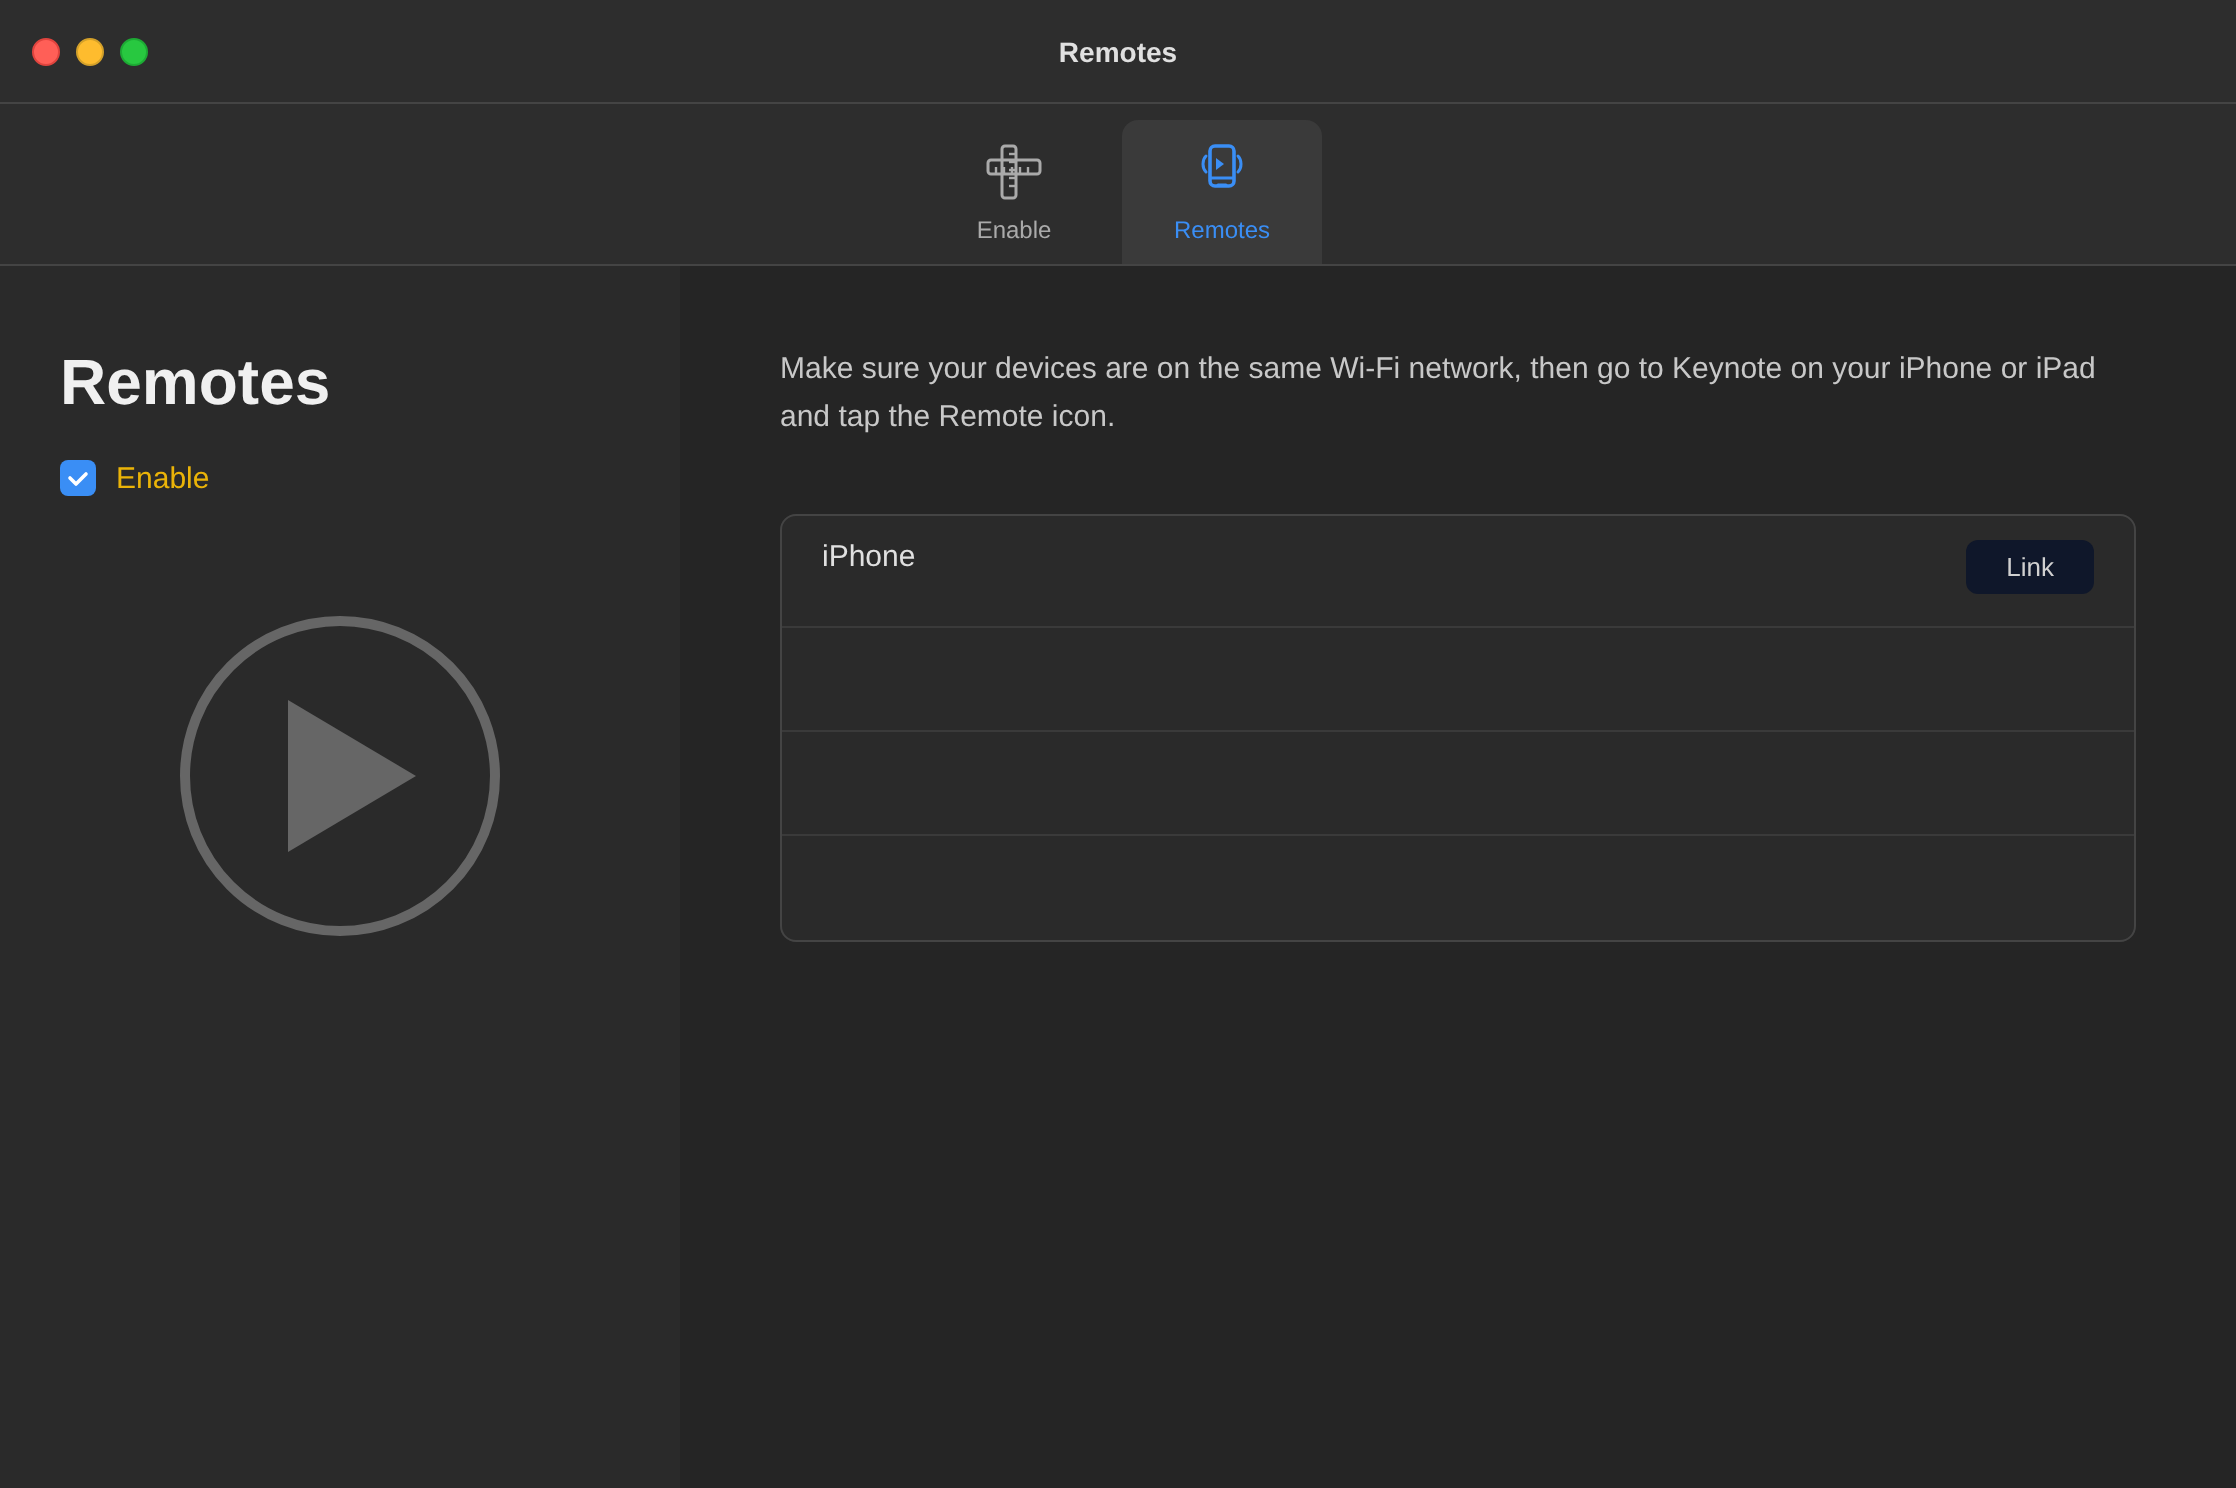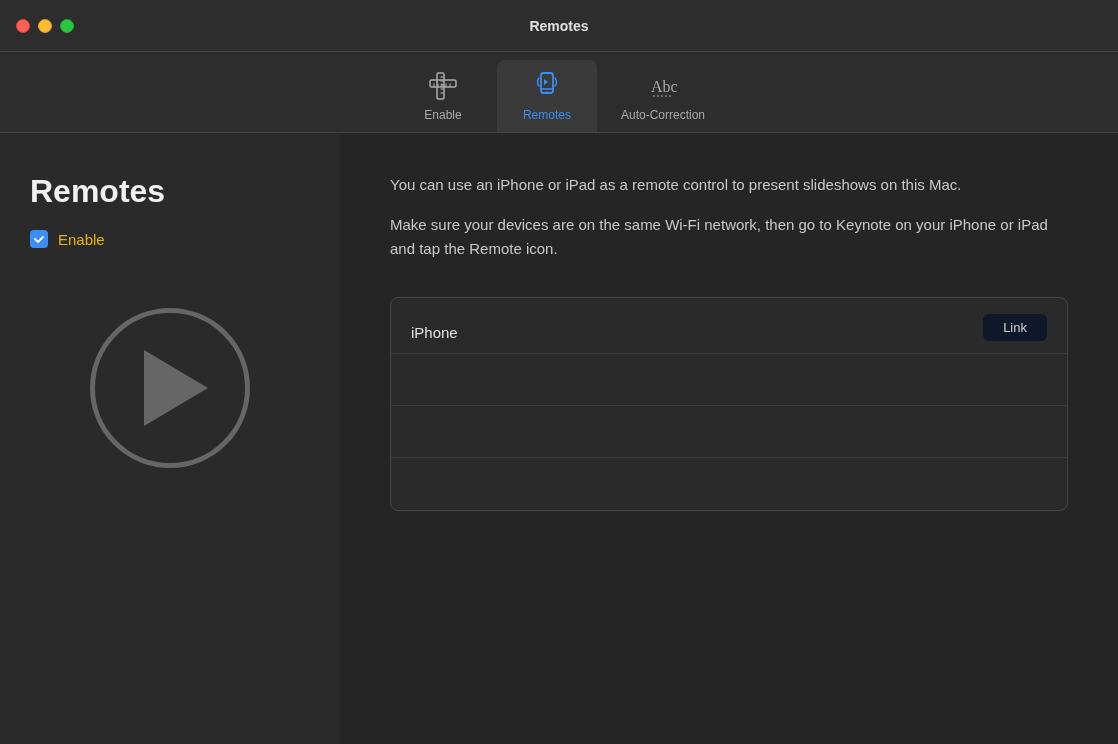--- a/index.html
+++ b/index.html
@@ -202,21 +202,21 @@
     
     .device-list {
       border: 1px solid #444;
       border-radius: 8px;
       overflow: hidden;
       background: #2a2a2a;
     }
 
     .device-row {
       display: flex;
-      align-items: flex-end;
+      align-items: flex-start;
       justify-content: space-between;
       padding: 12px 20px;
       border-bottom: 1px solid #3a3a3a;
       min-height: 56px;
     }
 
     .device-row:last-child {
       border-bottom: none;
     }
 
@@ -289,29 +289,20 @@
         <line x1="10" y1="19" x2="22" y2="19" stroke="#3a8ef5" stroke-width="1.5"></line>
         <path d="M14 22.5h4" stroke="#3a8ef5" stroke-width="1.5" stroke-linecap="round"></path>
         <path d="M13 9l4 3-4 3V9z" fill="#3a8ef5"></path>
         <path d="M24 8c2 2 2 6 0 8" stroke="#3a8ef5" stroke-width="1.5" stroke-linecap="round" fill="none"></path>
         <path d="M8 8c-2 2-2 6 0 8" stroke="#3a8ef5" stroke-width="1.5" stroke-linecap="round" fill="none"></path>
       </svg>
     </div>
     <span class="tab-label">Remotes</span>
   </div>
 
-  <div class="tab-item">
-    <div class="tab-icon">
-      <svg class="abc-svg" viewBox="0 0 32 32" fill="none" xmlns="http://www.w3.org/2000/svg">
-        <text x="4" y="22" font-size="16" fill="#aaa" font-family="Georgia, serif">Abc</text>
-        <line x1="6" y1="26" x2="26" y2="26" stroke="#aaa" stroke-width="1" stroke-dasharray="2,2"></line>
-      </svg>
-    </div>
-    <span class="tab-label">Auto-Correction</span>
-  </div>
 </div>
 
 <div class="main-content">
 
   <div class="sidebar">
     <h2 class="sidebar-title">Remotes</h2>
     <div class="enable-row">
       <div class="checkbox">
         <svg viewBox="0 0 12 12" fill="none">
           <path d="M2 6l3 3 5-5" stroke="white" stroke-width="1.8" stroke-linecap="round" stroke-linejoin="round"></path>
@@ -319,21 +310,20 @@
       </div>
       <span class="enable-label">Enable</span>
     </div>
     <div class="play-button-circle">
       <div class="play-triangle"></div>
     </div>
   </div>
 
   <div class="right-panel">
     <div class="description-text">
-      <p>You can use an iPhone or iPad as a remote control to present slideshows on this Mac.</p>
       <p>Make sure your devices are on the same Wi-Fi network, then go to Keynote on your iPhone or iPad and tap the Remote icon.</p>
     </div>
 
     <div class="device-list">
       <div class="device-row">
         <span class="device-name">iPhone</span>
         <button class="link-button">Link</button>
       </div>
       <div class="device-row empty"></div>
       <div class="device-row empty"></div>

